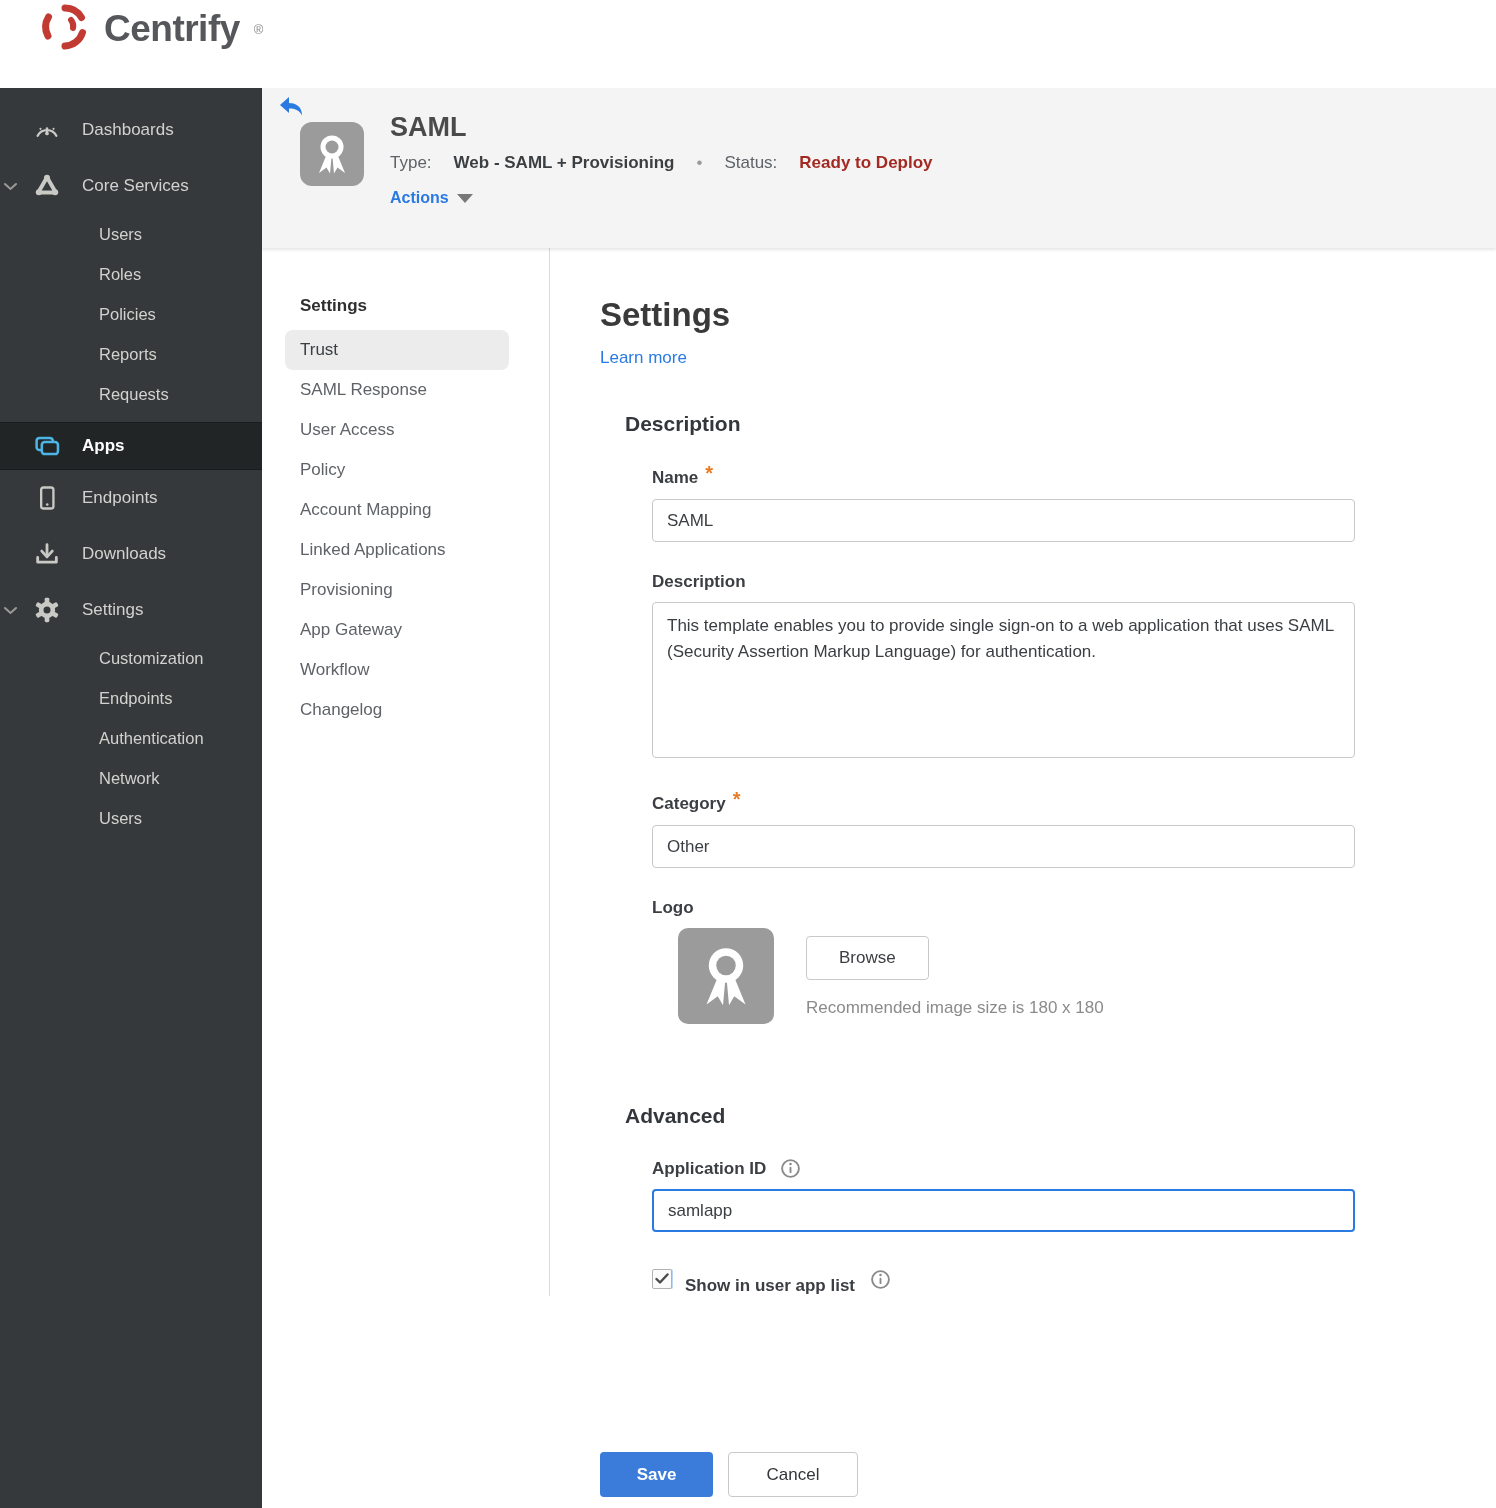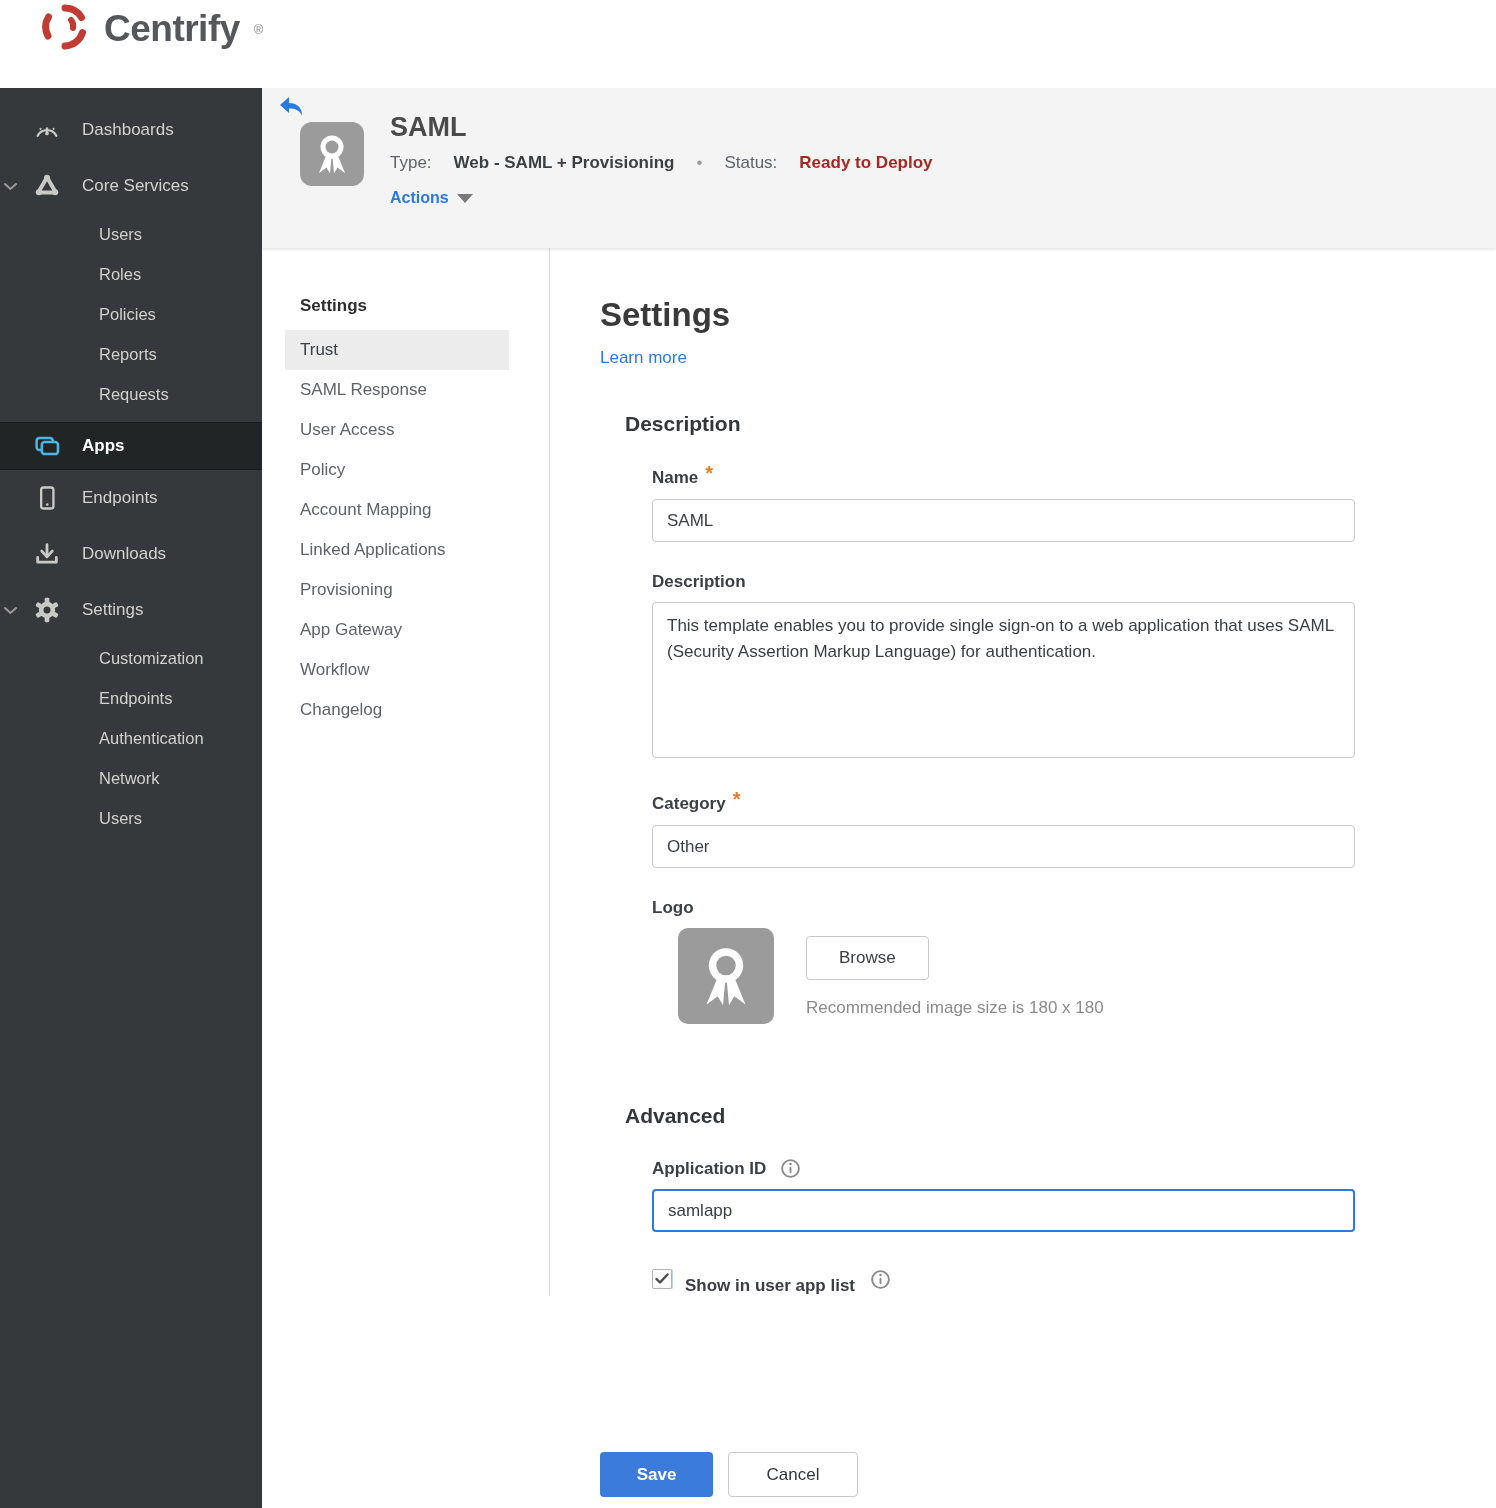--- a/index.html
+++ b/index.html
@@ -40,21 +40,21 @@
   .hdr-meta .dot { color: #9a9a9a; }
   .hdr-meta .status-red { font-weight: bold; color: #a32a23; }
   .hdr-actions { margin-top: 16px; display: flex; align-items: center; gap: 8px; cursor: pointer; }
   .hdr-actions .actions-label { color: #2a7ae2; font-size: 16px; font-weight: bold; }
   .caret-down { width: 0; height: 0; border-left: 8px solid transparent; border-right: 8px solid transparent; border-top: 9px solid #77787a; }
 
   
   .content-row { display: flex; align-items: stretch; padding-bottom: 120px; }
   .subnav { width: 288px; flex: 0 0 288px; border-right: 1px solid #dcdcdc; padding-top: 48px; }
   .subnav-heading { padding-left: 38px; font-size: 17px; font-weight: bold; color: #2f2f2f; height: 34px; }
-  .subnav-item { height: 40px; margin: 0 40px 0 23px; padding-left: 15px; display: flex; align-items: center; border-radius: 0; cursor: pointer; }
+  .subnav-item { height: 40px; margin: 0 40px 0 23px; padding-left: 15px; display: flex; align-items: center; border-radius: 8px; cursor: pointer; }
   .subnav-item span { font-size: 17px; color: #5f6368; }
   .subnav-item.selected { background: #ececec; }
   .subnav-item.selected span { color: #3c4043; }
 
   .form-col { flex: 1; padding: 48px 0 0 50px; }
   .page-title { font-size: 33px; font-weight: bold; color: #3a3a3a; }
   .learn-more { display: inline-block; margin-top: 14px; font-size: 17px; font-weight: normal; color: #2a7ae2; cursor: pointer; }
 
   .section-heading { margin: 44px 0 0 25px; font-size: 21px; font-weight: bold; color: #33363a; }
   .fields { margin-left: 52px; width: 703px; }

